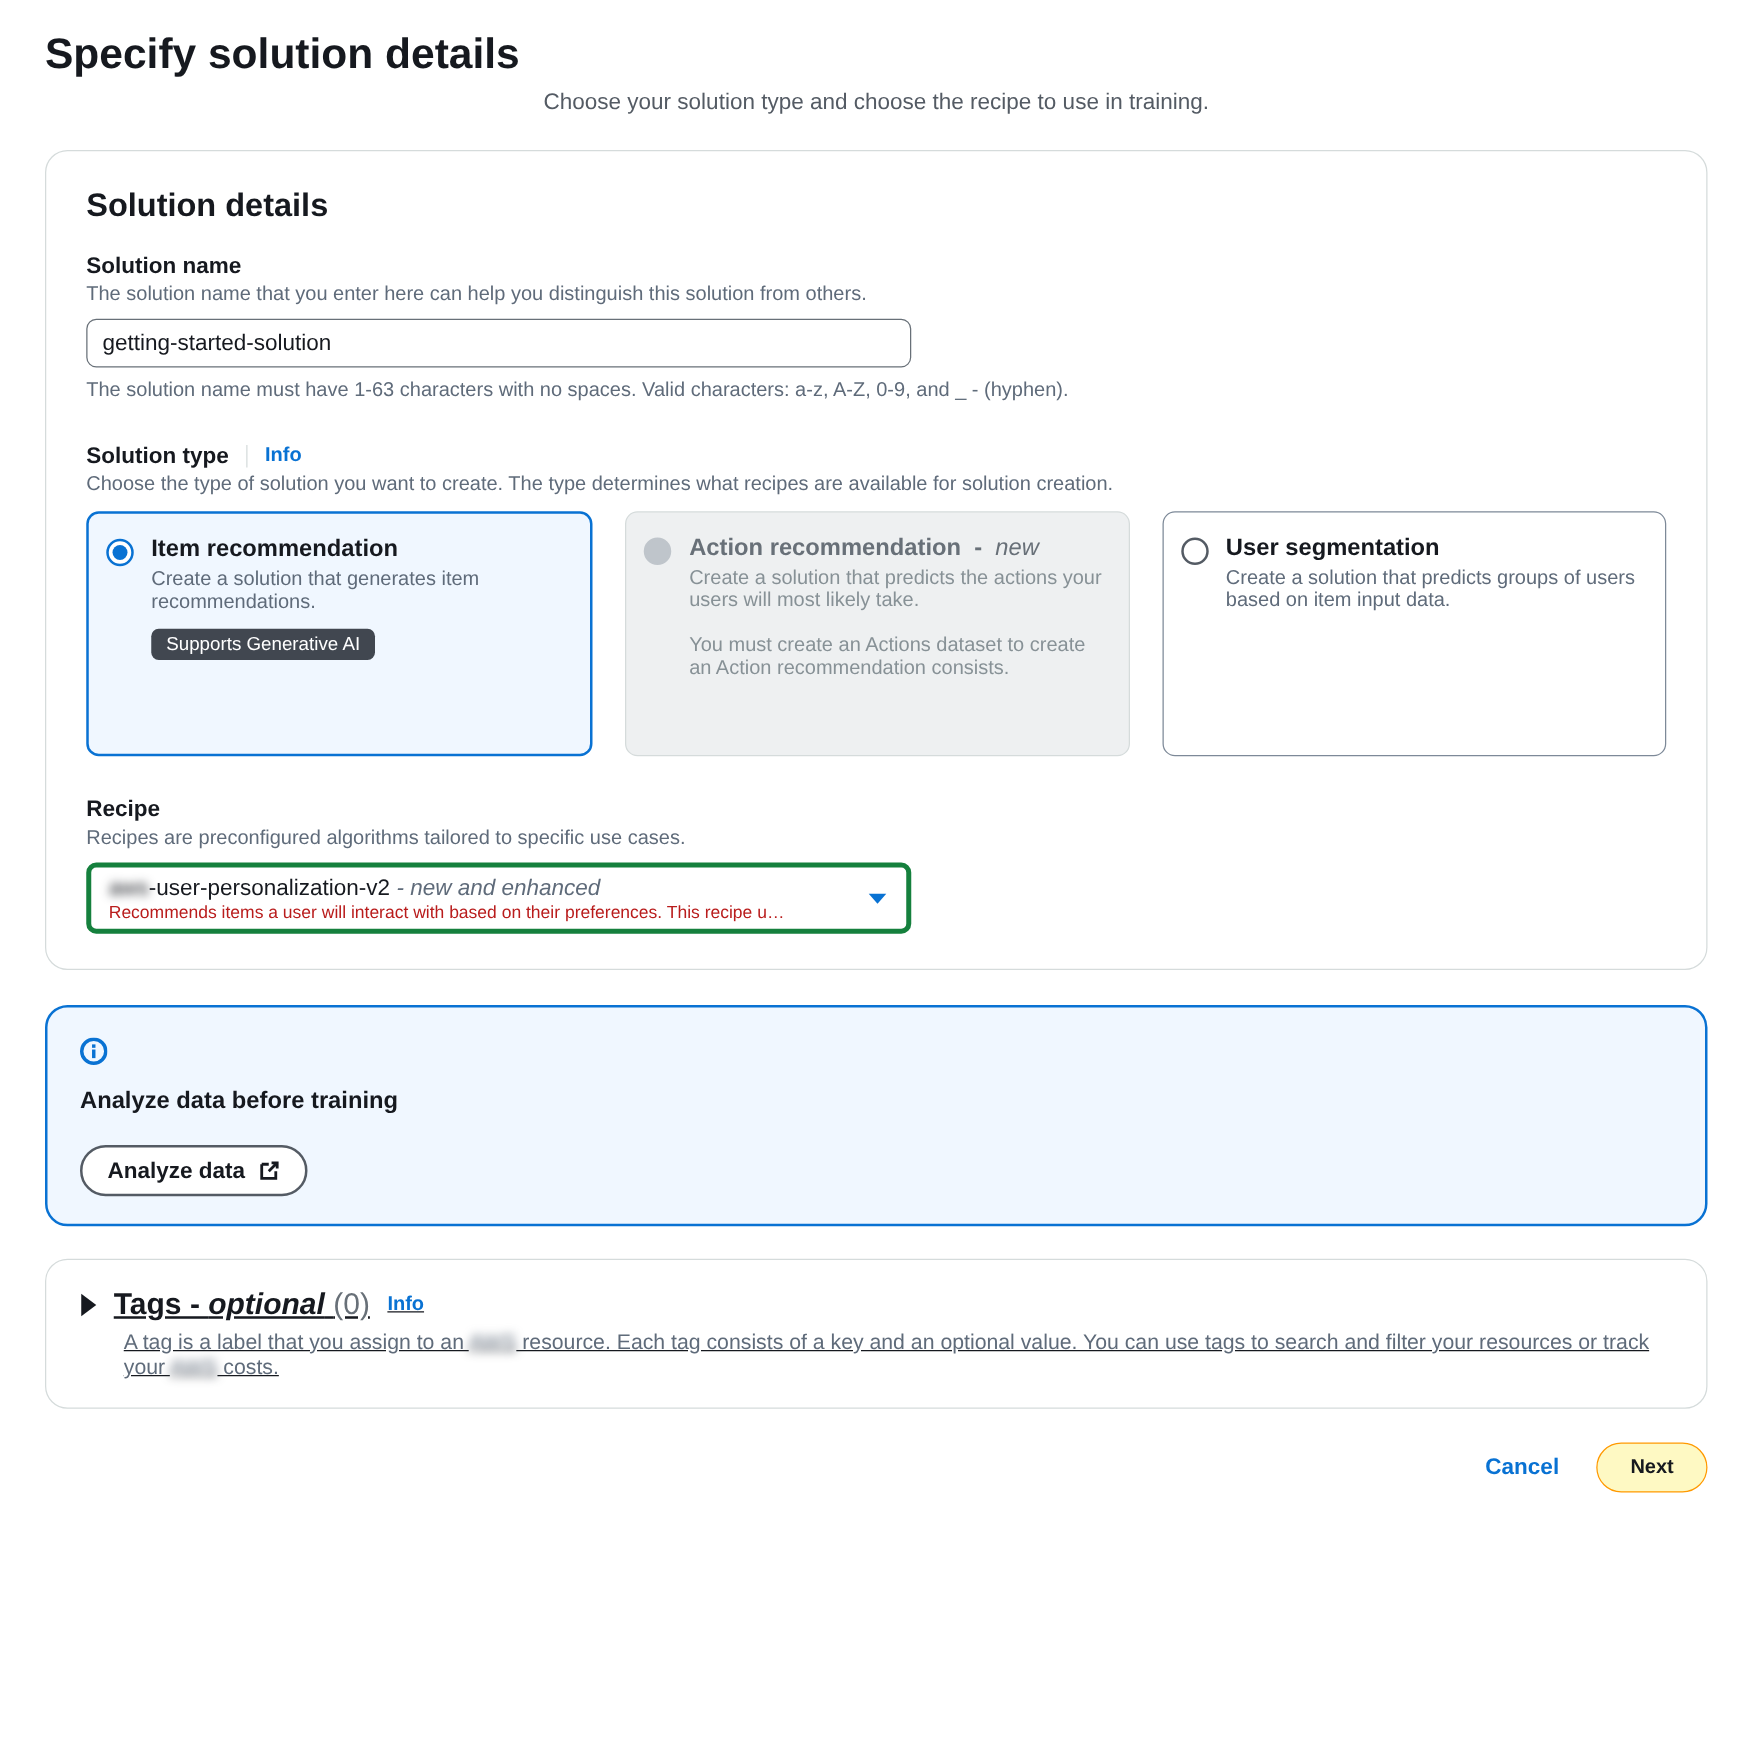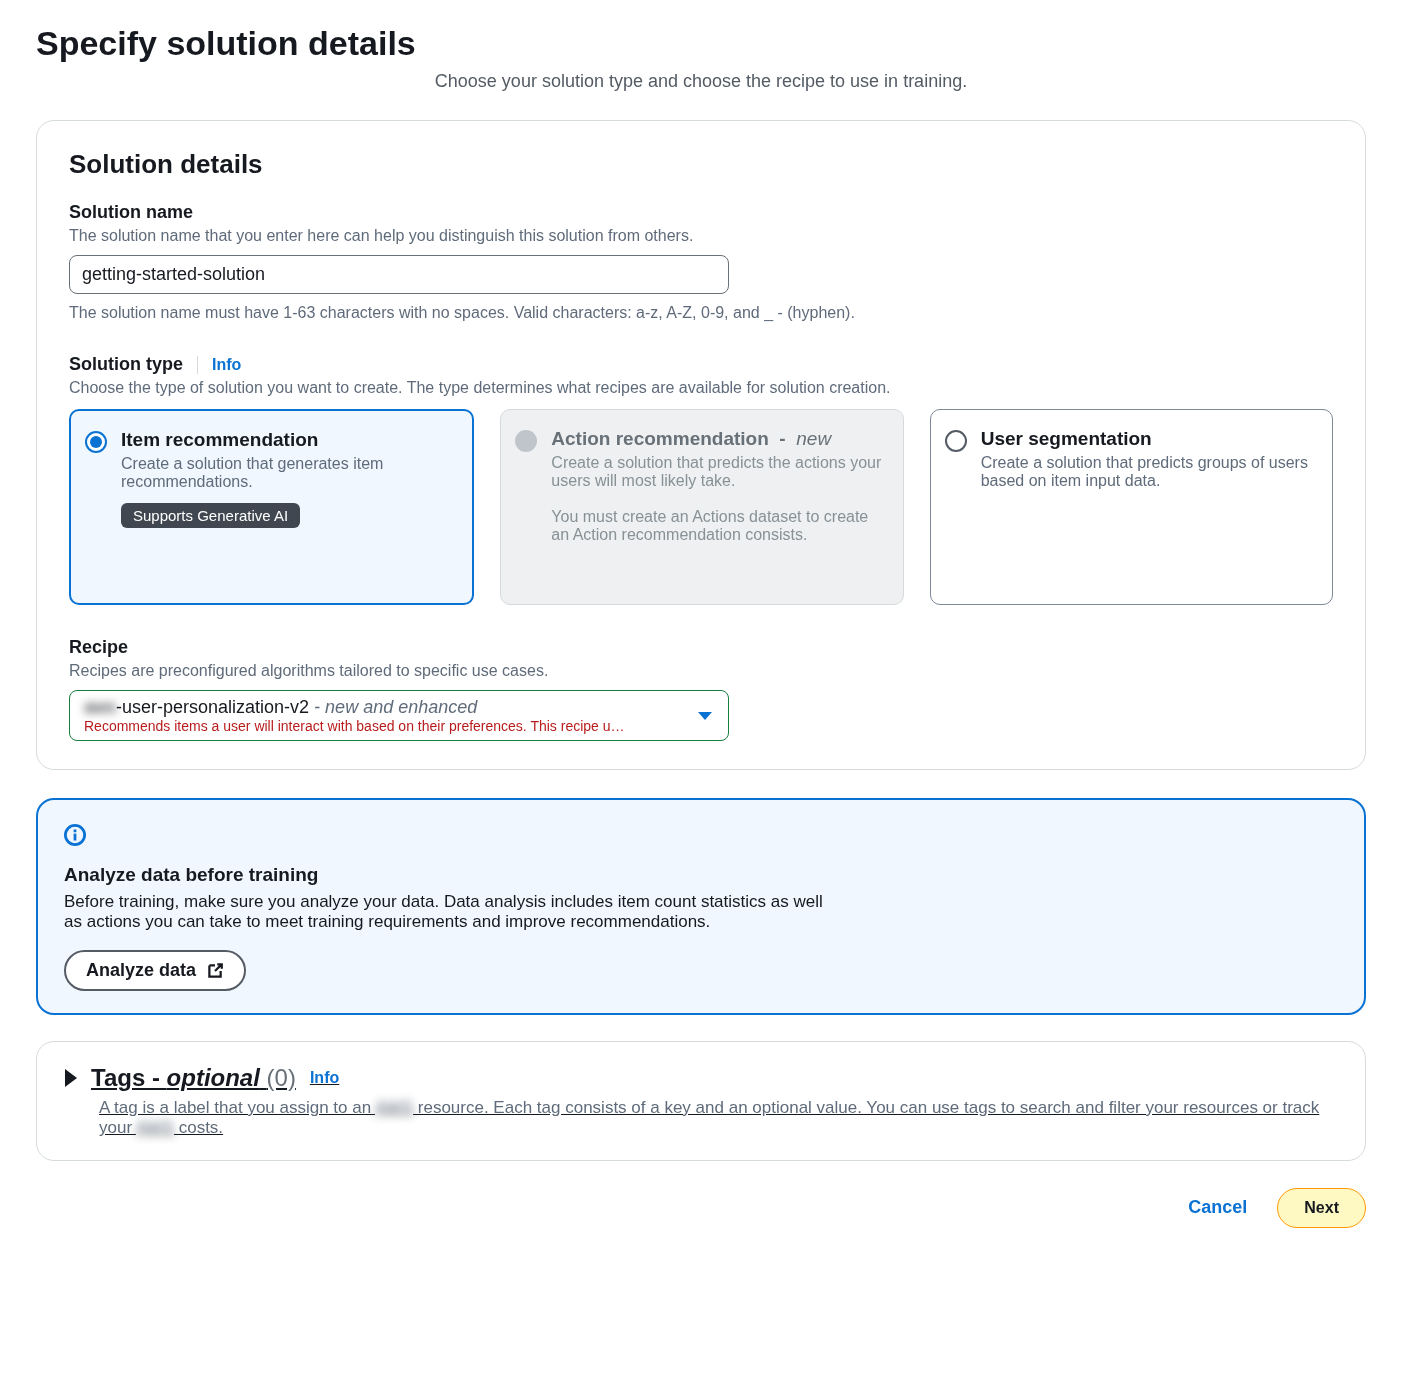--- a/index.html
+++ b/index.html
@@ -158,21 +158,21 @@
     background: #414750;
     color: #fff;
     font-size: 15px;
     padding: 4px 12px;
     border-radius: 6px;
     margin-top: 12px;
   }
   .select-box {
     width: 660px;
     max-width: 100%;
-    border: 1px solid #15803d;
+    border: 4px solid #15803d;
     border-radius: 8px;
     padding: 6px 40px 6px 14px;
     position: relative;
     cursor: pointer;
     background: #fff;
   }
   .select-main {
     font-size: 18px;
     color: #16191f;
   }
@@ -378,21 +378,20 @@
   </div>
 
   <div class="alert-panel">
     <svg class="alert-icon" viewBox="0 0 16 16">
       <circle cx="8" cy="8" r="7" fill="none" stroke="#0972d3" stroke-width="2"></circle>
       <rect x="7" y="7" width="2" height="5" fill="#0972d3"></rect>
       <rect x="7" y="4" width="2" height="2" fill="#0972d3"></rect>
     </svg>
     <div class="alert-body">
       <div class="alert-title">Analyze data before training</div>
-      <div class="alert-text">Before training, make sure you analyze your data. Data analysis includes item count statistics as well as actions you can take to meet training requirements and improve recommendations.</div>
     </div>
     <button class="analyze-btn">
       <span>Analyze data</span>
       <svg class="ext-icon" viewBox="0 0 16 16">
         <path d="M3 3 h5 M3 3 v10 h10 v-5 M8 8 L14 2 M10 2 h4 v4" fill="none" stroke="#16191f" stroke-width="2"></path>
       </svg>
     </button>
   </div>
 
   <div class="tags-panel">

